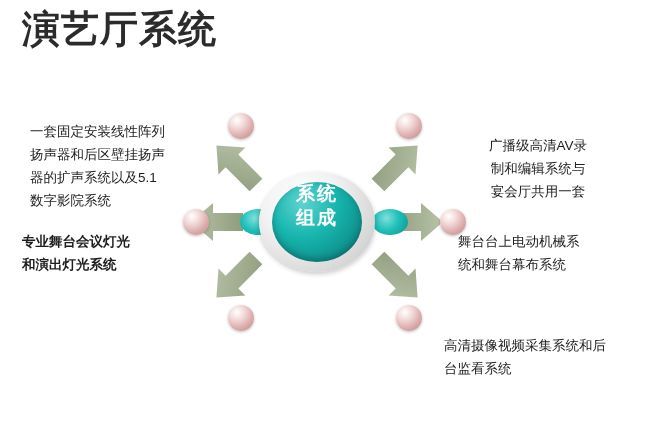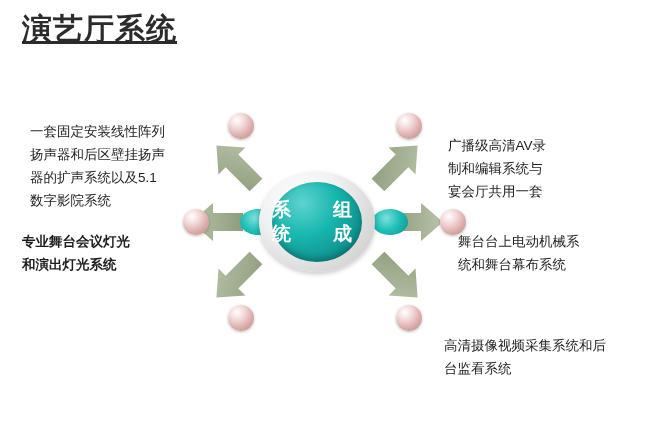--- a/index.html
+++ b/index.html
@@ -16,26 +16,25 @@
   #canvas {
     position: relative;
     width: 648px;
     height: 425px;
     background: #ffffff;
   }
   #page-title {
     position: absolute;
     left: 22px;
     top: 8px;
-    font-size: 30px;
+    font-size: 38px;
     font-weight: 700;
     color: #2b2b2b;
     letter-spacing: 1px;
     line-height: 42px;
-    text-decoration: underline;
   }
 
   
   .hub-outer {
     position: absolute;
     left: 259px;
     top: 172px;
     width: 116px;
     height: 100px;
     border-radius: 50%;
@@ -45,24 +44,23 @@
   .hub-inner {
     position: absolute;
     left: 272px;
     top: 182px;
     width: 90px;
     height: 80px;
     border-radius: 50%;
     background: radial-gradient(circle at 34% 26%, #5fd3cf 0%, #17b6ae 40%, #0e8f8c 78%, #0a6f6d 100%);
     box-shadow: inset 0 -3px 7px rgba(0,0,0,0.25);
     display: flex;
-    flex-direction: row;
+    flex-direction: column;
     align-items: center;
     justify-content: flex-start;
-    gap: 32px;
   }
   .hub-inner span {
     color: #ffffff;
     font-size: 19px;
     font-weight: 700;
     letter-spacing: 2px;
     line-height: 24px;
   }
   
   .petal {
@@ -161,21 +159,21 @@
 
   <div class="label left-col" style="left:30px; top:84px; width:190px;">一套固定安装线性阵列
 扬声器和后区壁挂扬声
 器的扩声系统以及5.1
 数字影院系统</div>
 
   <div class="label left-col" style="left:22px; top:194px; width:165px;font-weight:bold;">专业舞台会议灯光
 和演出灯光系统</div>
 
 
-  <div class="label right-col" style="left:448px; top:98px; width:180px;">广播级高清AV录
+  <div class="label right-col" style="left:448px; top:98px; width:180px;text-align:center;">广播级高清AV录
 制和编辑系统与
 宴会厅共用一套</div>
 
   <div class="label right-col" style="left:458px; top:194px; width:178px;">舞台台上电动机械系
 统和舞台幕布系统</div>
 
   <div class="label right-col" style="left:444px; top:298px; width:200px;font-family:Liberation Serif, serif;">高清摄像视频采集系统和后
 台监看系统</div>
 
 </div>

